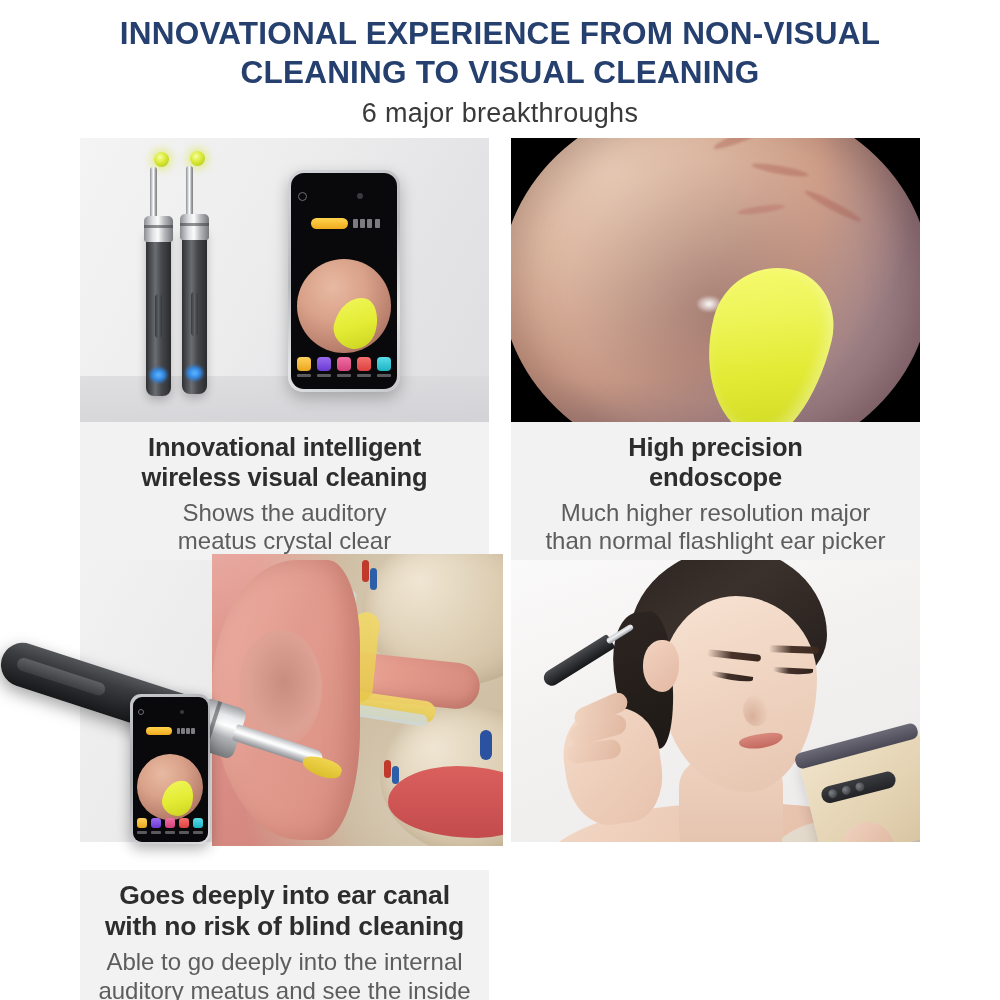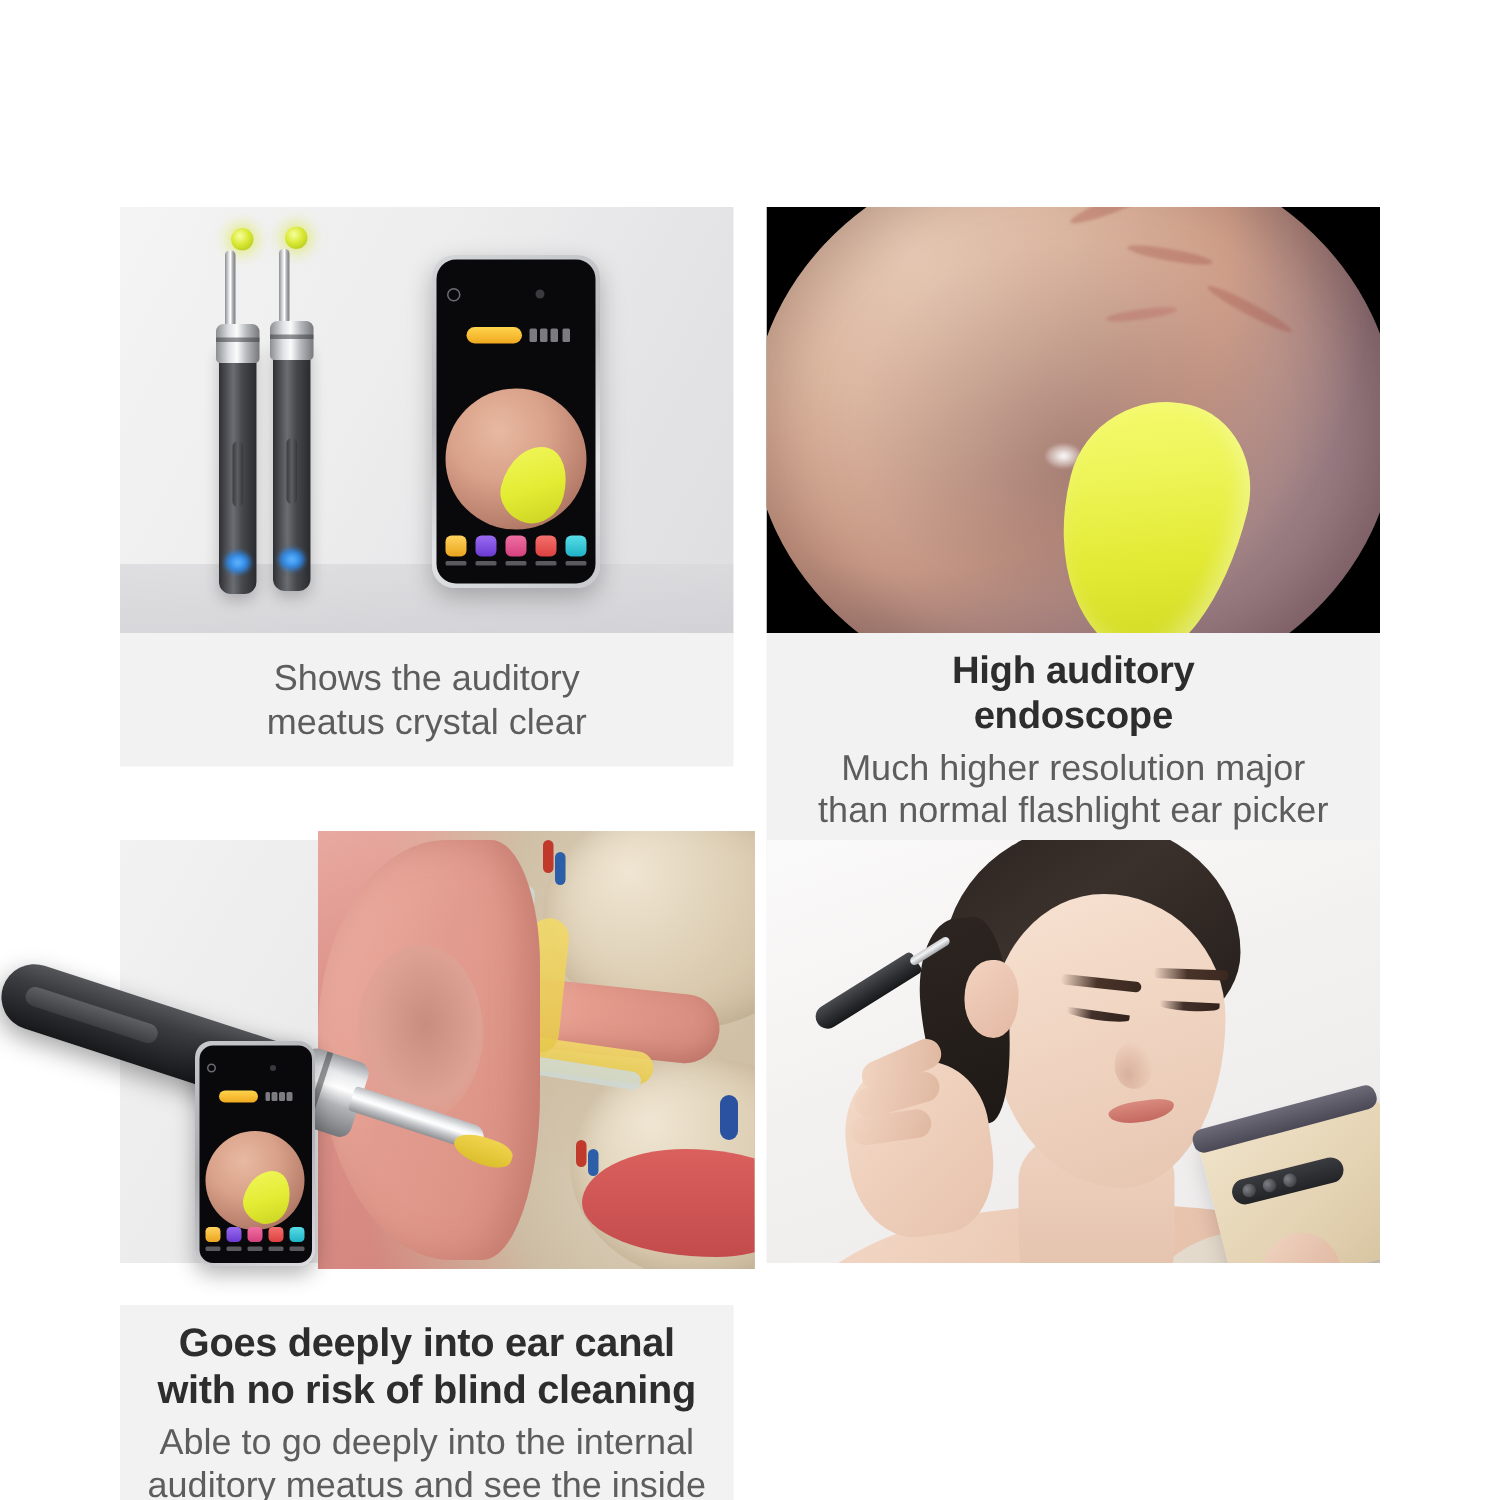--- a/index.html
+++ b/index.html
@@ -506,20 +506,25 @@
     background: linear-gradient(140deg,#f0d4c1,#ddb39c);
     border-radius: 50% 50% 30% 30% / 60% 60% 40% 40%;
     transform: rotate(-12deg);
   }
 </style>
 </head>
 <body>
 
 <div class="page">
 
+  <div class="header">
+    <div class="headline">INNOVATIONAL EXPERIENCE FROM NON-VISUAL
+CLEANING TO VISUAL CLEANING</div>
+    <div class="subheadline">6 major breakthroughs</div>
+  </div>
 
   <div class="grid">
 
     <div class="cell c1">
       <div class="photo">
         <div class="p1bg"></div>
         <div class="p1floor"></div>
 
         <div class="tipglow" style="left:74px; top:14px;"></div>
         <div class="needle" style="left:70px; top:29px; height:52px;"></div>
@@ -570,41 +575,43 @@
                 </div>
               <div class="app">
                   <b style="background:linear-gradient(#57dde8,#1fb3c4)"></b>
                   <s></s>
                 </div>
             </div>
           </div>
         </div>
       </div>
       <div class="caption">
+        <div class="cap-title">Innovational intelligent
+wireless visual cleaning</div>
         <div class="cap-sub">Shows the auditory
 meatus crystal clear</div>
       </div>
     </div>
 
     <div class="cell c2">
       <div class="photo">
         <div class="p2bg"></div>
         <div class="p2circle">
           <div class="vein" style="left:210px; top:36px; width:70px; height:10px; transform:rotate(-22deg);"></div>
           <div class="vein" style="left:250px; top:72px; width:58px; height:8px; transform:rotate(10deg);"></div>
           <div class="vein" style="left:300px; top:108px; width:64px; height:8px; transform:rotate(28deg);"></div>
           <div class="vein" style="left:236px; top:112px; width:48px; height:7px; transform:rotate(-8deg); background:rgba(200,110,100,.40);"></div>
           <div class="shade"></div>
           <div class="rim"></div>
         </div>
         <div class="p2spec"></div>
         <div class="p2scoop"></div>
       </div>
       <div class="caption">
-        <div class="cap-title">High auditory
+        <div class="cap-title">High precision
 endoscope</div>
         <div class="cap-sub">Much higher resolution major
 than normal flashlight ear picker</div>
       </div>
     </div>
 
     <div class="cell c3">
       <div class="photo" style="overflow:visible;">
         <div class="p3bg"></div>
 

